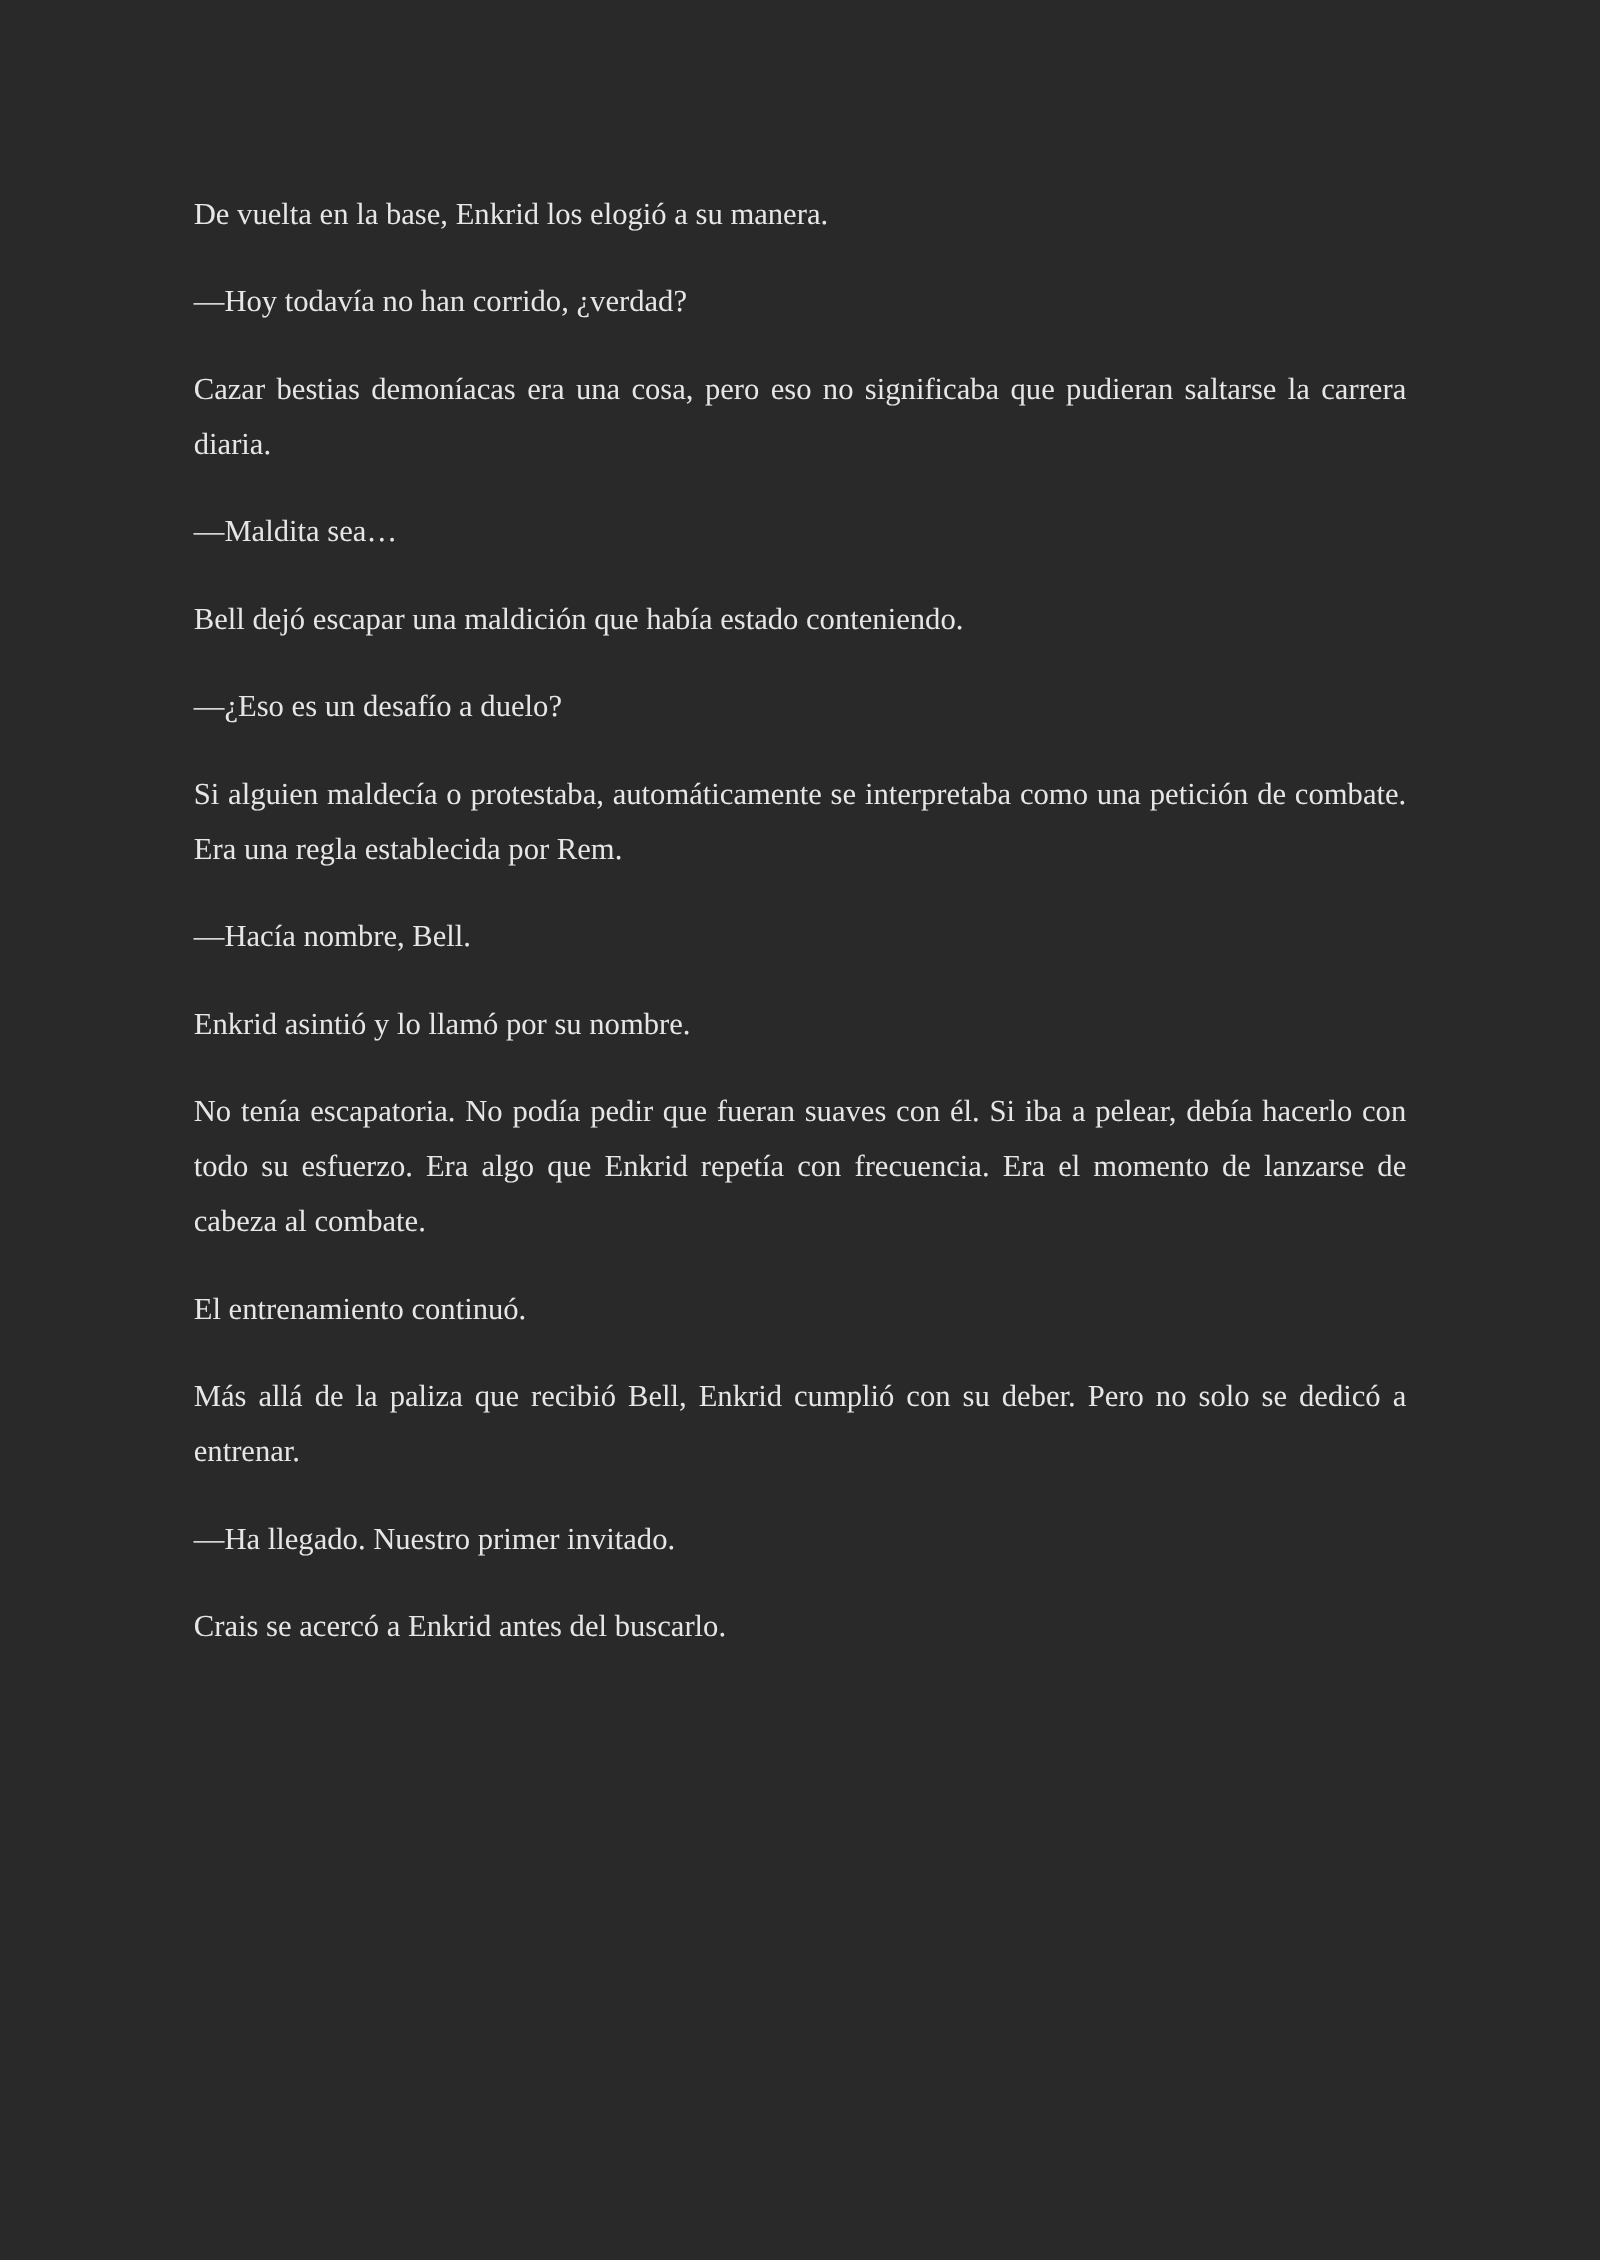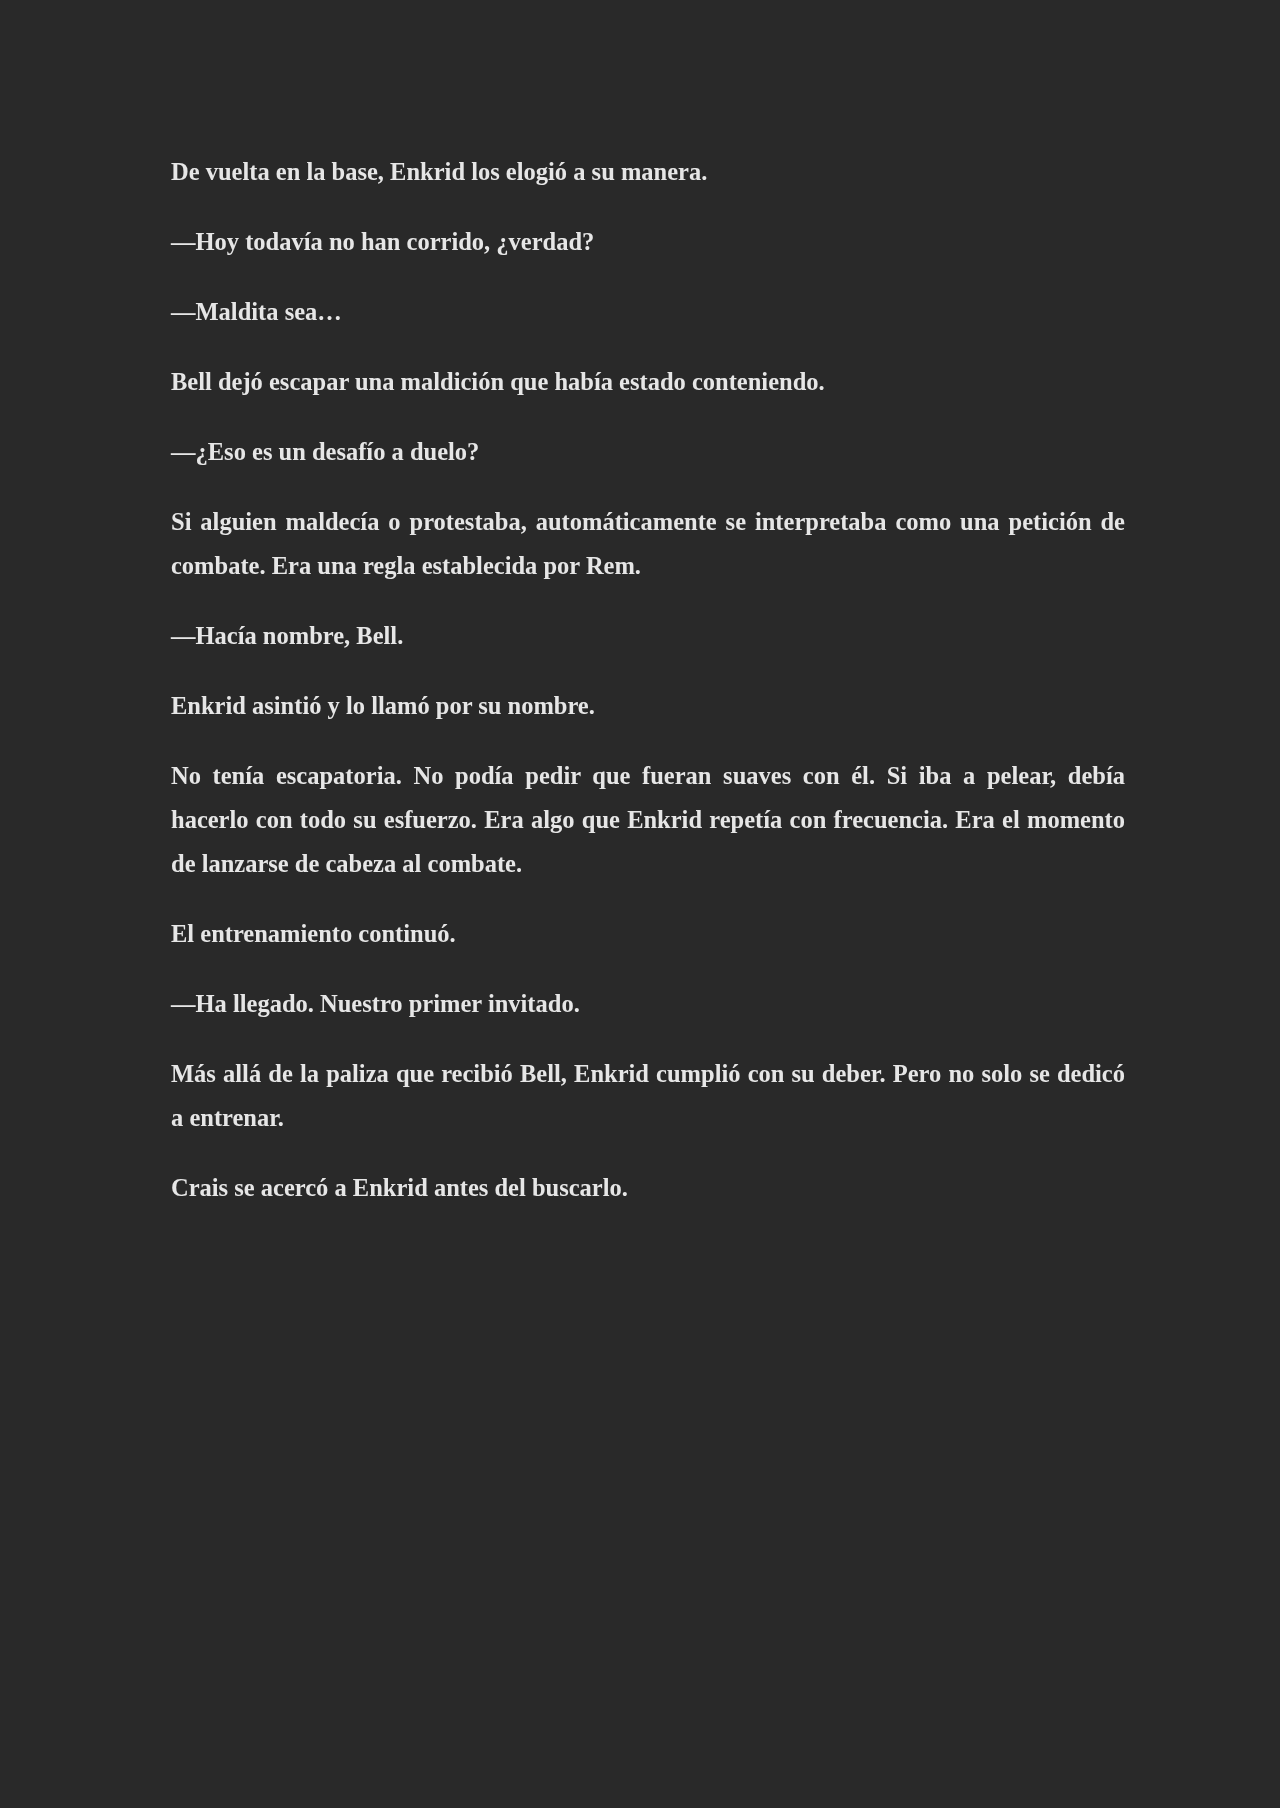--- a/index.html
+++ b/index.html
@@ -16,35 +16,35 @@
       position: absolute;
       left: 155px;
       top: 150px;
       width: 970px;
       color: #e6e6e6;
       font-family: "Liberation Serif", "DejaVu Serif", serif;
       font-size: 24.5px;
       line-height: 44px;
     }
     .page p {
-      margin: 0 0 26px 16px;
+      margin: 0 0 26px 0;
       text-align: justify;
-      font-weight: bold;
     }
   </style>
 </head>
 <body>
 
 <div class="page">
   <p>De vuelta en la base, Enkrid los elogió a su manera.</p>
   <p>—Hoy todavía no han corrido, ¿verdad?</p>
+  <p>Cazar bestias demoníacas era una cosa, pero eso no significaba que pudieran saltarse la carrera diaria.</p>
   <p>—Maldita sea…</p>
   <p>Bell dejó escapar una maldición que había estado conteniendo.</p>
   <p>—¿Eso es un desafío a duelo?</p>
   <p>Si alguien maldecía o protestaba, automáticamente se interpretaba como una petición de combate. Era una regla establecida por Rem.</p>
   <p>—Hacía nombre, Bell.</p>
   <p>Enkrid asintió y lo llamó por su nombre.</p>
   <p>No tenía escapatoria. No podía pedir que fueran suaves con él. Si iba a pelear, debía hacerlo con todo su esfuerzo. Era algo que Enkrid repetía con frecuencia. Era el momento de lanzarse de cabeza al combate.</p>
   <p>El entrenamiento continuó.</p>
+  <p>Más allá de la paliza que recibió Bell, Enkrid cumplió con su deber. Pero no solo se dedicó a entrenar.</p>
   <p>—Ha llegado. Nuestro primer invitado.</p>
-  <p>Más allá de la paliza que recibió Bell, Enkrid cumplió con su deber. Pero no solo se dedicó a entrenar.</p>
   <p>Crais se acercó a Enkrid antes del buscarlo.</p>
 </div>
 
 </body></html>

